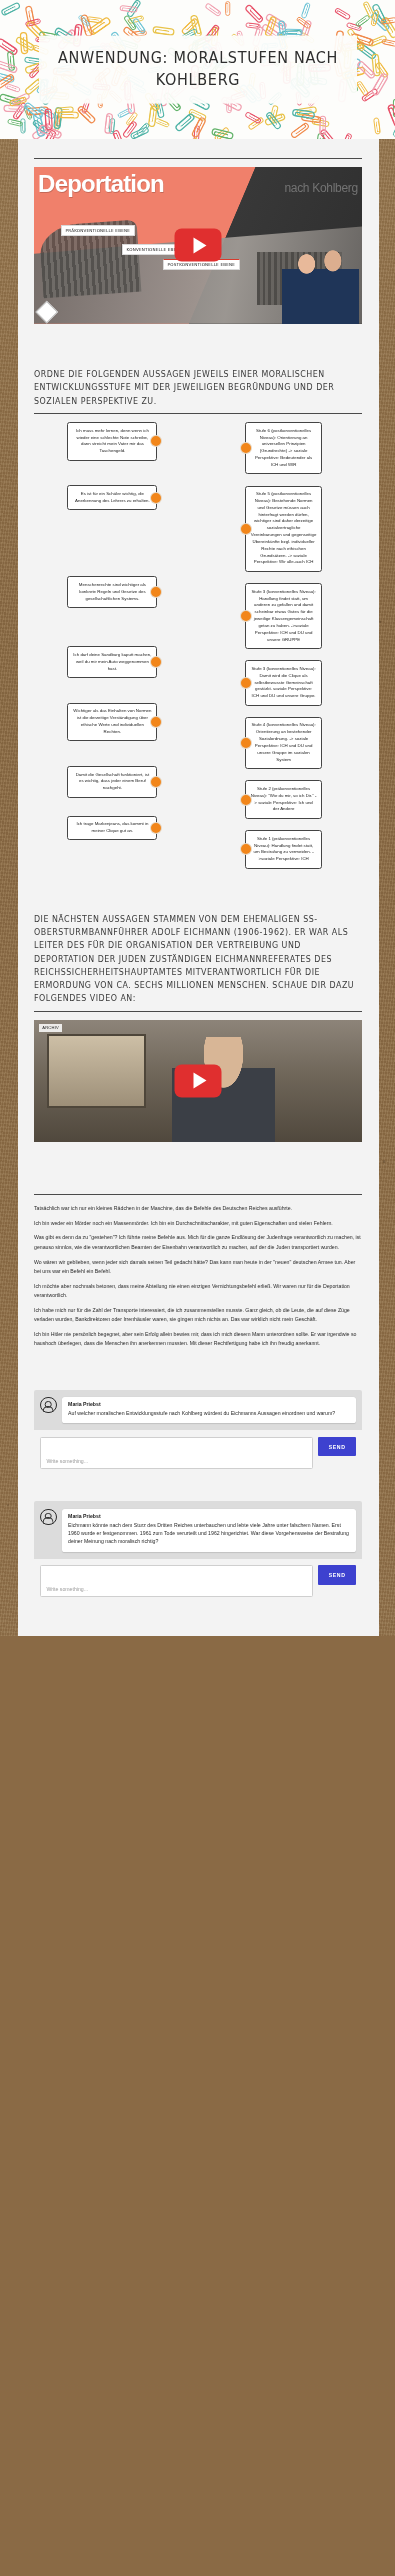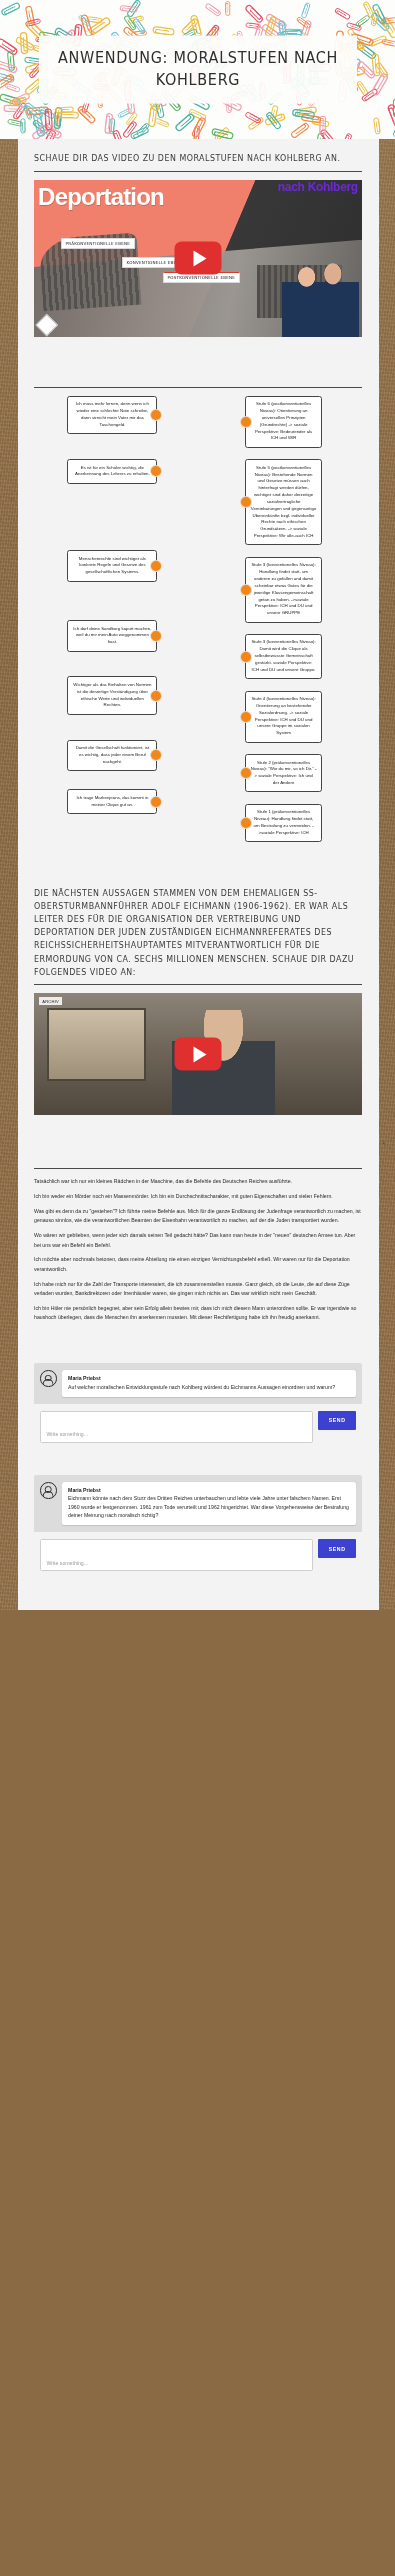--- a/index.html
+++ b/index.html
@@ -154,25 +154,25 @@
     left: 4.1px; top: 3.1px;
     font-family: "Liberation Sans", sans-serif;
     font-weight: bold;
     font-size: 24px;
     color: #ffffff;
     letter-spacing: -0.8px;
     text-shadow: 0.5px 1px 0 rgba(0,0,0,.18);
   }
   .v1-sub {
     position: absolute;
-    right: 4.1px; top: 0;
-    font-family: "Liberation Sans", sans-serif;
-    font-weight: bold;
+    right: 4.1px; top: 14px;
+    font-family: "Liberation Sans", sans-serif;
+    font-weight: normal;
     font-size: 12px;
-    color: #6d28d9;
+    color: #737373;
     letter-spacing: -0.3px;
   }
   .v1-tag {
     position: absolute;
     background: #ffffff;
     color: #1a1a1a;
     font-family: "DejaVu Sans", sans-serif;
     font-size: 4.1px;
     letter-spacing: 0.2px;
     padding: 2.1px 3.6px;
@@ -643,21 +643,20 @@
         <div class="clip" style="left: 92.51%; top: 0.54%; color: rgb(232, 195, 74); transform: rotate(154.4deg) scale(0.95);"></div>
         <div class="clip" style="left: 80.55%; top: 40.6%; color: rgb(111, 196, 214); transform: rotate(34.6deg) scale(0.76);"></div>
         <div class="clip" style="left: 75.26%; top: 47.48%; color: rgb(99, 179, 106); transform: rotate(182.4deg) scale(1.29);"></div>
       </div>
     <div class="hero-titlebox">
       <div class="hero-title">Anwendung: Moralstufen nach Kohlberg</div>
     </div>
   </div>
 
   <div class="sheet">
-    <div class="sec-head">Schaue Dir das Video zu den Moralstufen nach Kohlberg an.</div>
     <hr class="rule">
 
     <div class="video">
       <div class="v1-bg"></div>
       <div class="v1-stairs"></div>
       <div class="v1-rail"></div>
       <div class="v1-rail2"></div>
       <div class="v1-title">Deportation</div>
       <div class="v1-sub">nach Kohlberg</div>
       <div class="v1-tag t1">PRÄKONVENTIONELLE EBENE</div>
@@ -666,20 +665,21 @@
       <div class="v1-people"></div>
       <div class="v1-badge"></div>
       <div class="play-btn">
           <div class="play-tri"></div>
         </div>
     </div>
   </div>
 
   <div class="sheet">
     <div class="spacer-md"></div>
+    <div class="sec-head">Ordne die folgenden Aussagen jeweils einer moralischen Entwicklungsstufe mit der jeweiligen Begründung und der sozialen Perspektive zu.</div>
     <hr class="rule">
 
     <div class="match">
       <div class="col left" id="col-statements">
           <div class="card" style="margin-bottom: 13.4px;"><span>Ich muss mehr lernen, denn wenn ich wieder eine schlechte Note schreibe, dann streicht mein Vater mir das Taschengeld.</span><span class="dot"></span></div>
           <div style="height: 11.3px;"></div>
           <div class="card" style="margin-bottom: 55px;"><span>Es ist für ein Schüler wichtig, die Anerkennung des Lehrers zu erhalten.</span><span class="dot"></span></div>
           <div style="height: 11.3px;"></div>
           <div class="card" style="margin-bottom: 27px;"><span>Menschenrechte sind wichtiger als konkrete Regeln und Gesetze des gesellschaftlichen Systems.</span><span class="dot"></span></div>
           <div style="height: 11.3px;"></div>

